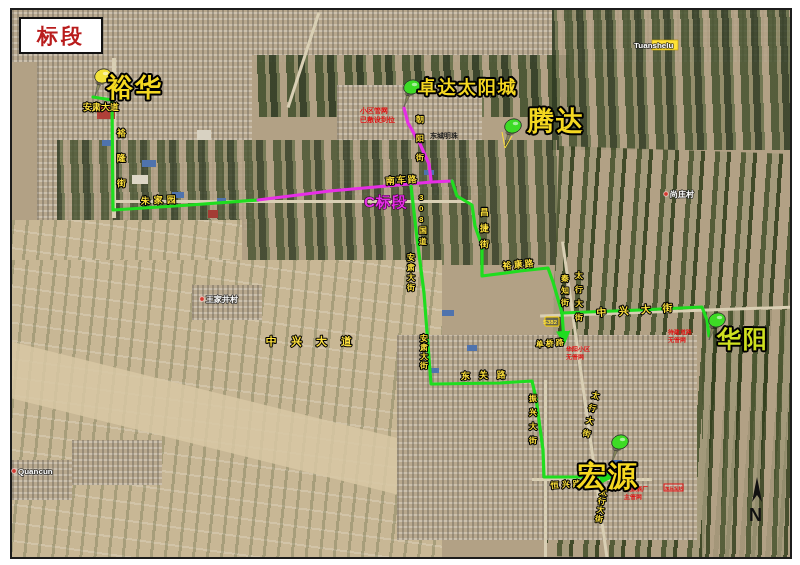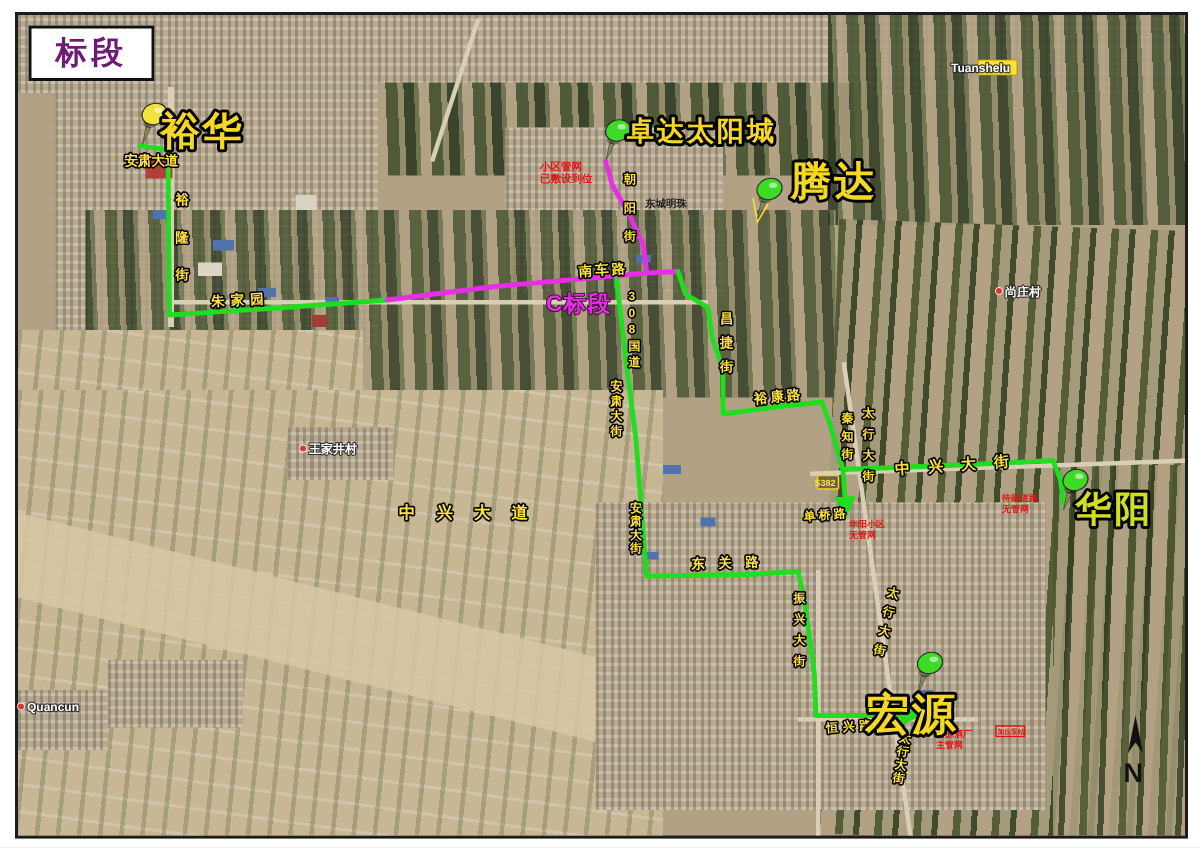--- a/index.html
+++ b/index.html
@@ -16,21 +16,21 @@
   .t-fields-med{background-image:repeating-linear-gradient(92deg, #4a5530 0 5px, #a2997a 5px 12px,
                      #35411f 12px 16px, #b2a185 16px 26px);}
   .t-fields-light{background-color:#c8b795;
     background-image:repeating-linear-gradient(96deg, rgba(90,98,60,.30) 0 3px, rgba(0,0,0,0) 3px 14px),
                      repeating-linear-gradient(8deg, rgba(255,255,255,.18) 0 2px, rgba(0,0,0,0) 2px 18px);}
   .t-pale{background:#d8c8a4;opacity:.85;}
   .road{position:absolute;background:#d9cfb4;}
   .roof{position:absolute;}
   #overlay{position:absolute;left:0;top:0;width:800px;height:565px;pointer-events:none;}
   .title-box{position:absolute;left:19px;top:17px;padding:5px 16px;background:#ffffff;
-    border:2px solid #111;color:#701a75;font-size:21px;font-weight:bold;letter-spacing:3px;line-height:1.1;}
+    border:2px solid #111;color:#b91c1c;font-size:21px;font-weight:bold;letter-spacing:3px;line-height:1.1;}
   svg text{font-family:"Liberation Sans", sans-serif;}
 </style>
 </head>
 <body>
 
 <div id="stage">
   <div class="map">
 
     <div class="patch t-urban" style="left:0;top:0;width:778px;height:52px;"></div>
     <div class="patch t-fields-dark" style="left:230px;top:45px;width:330px;height:62px;opacity:.9;"></div>

